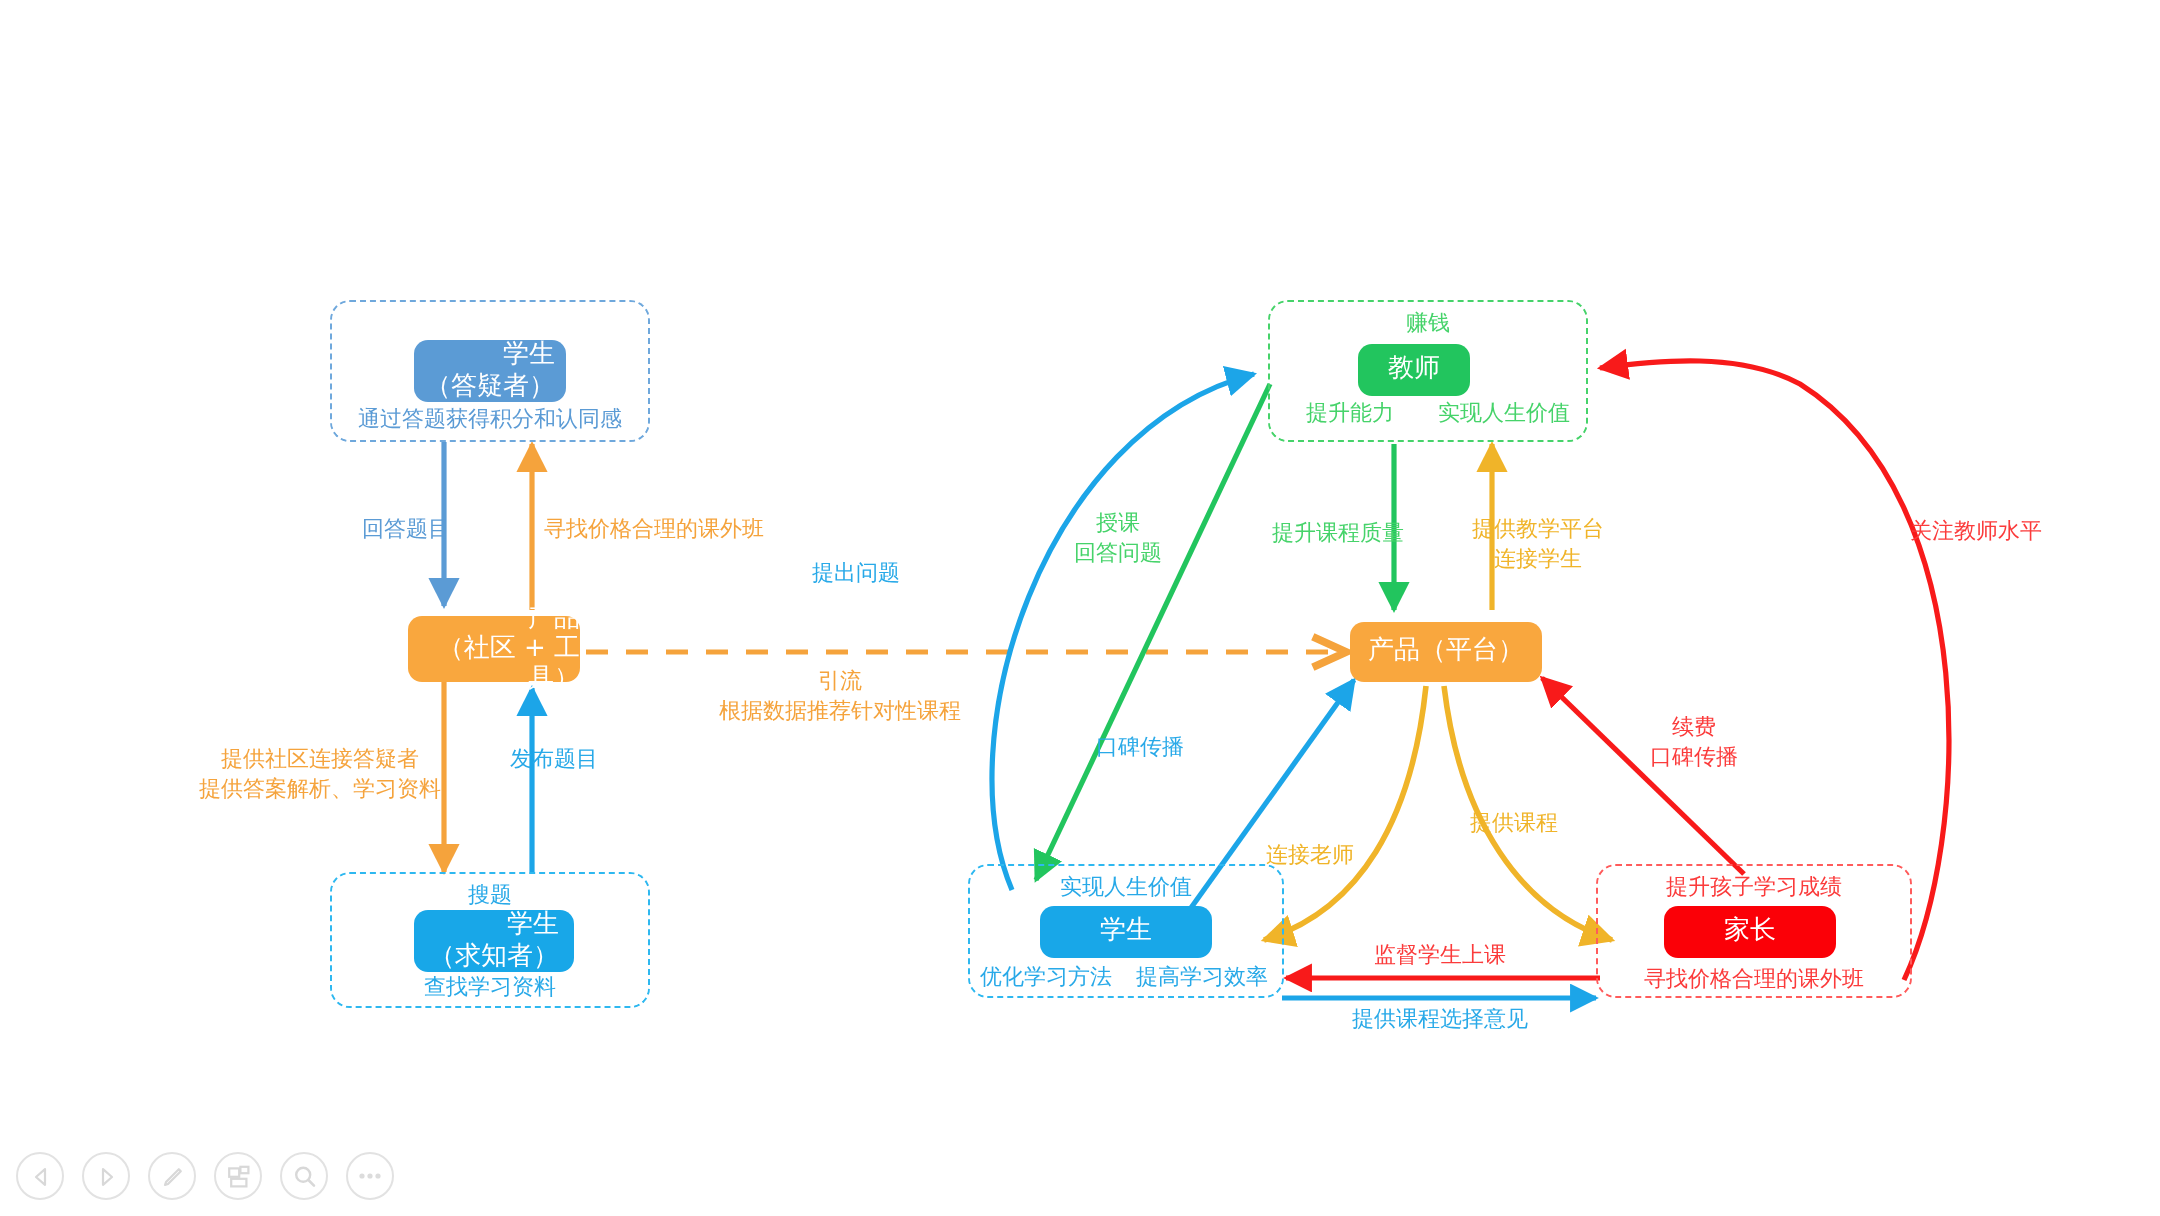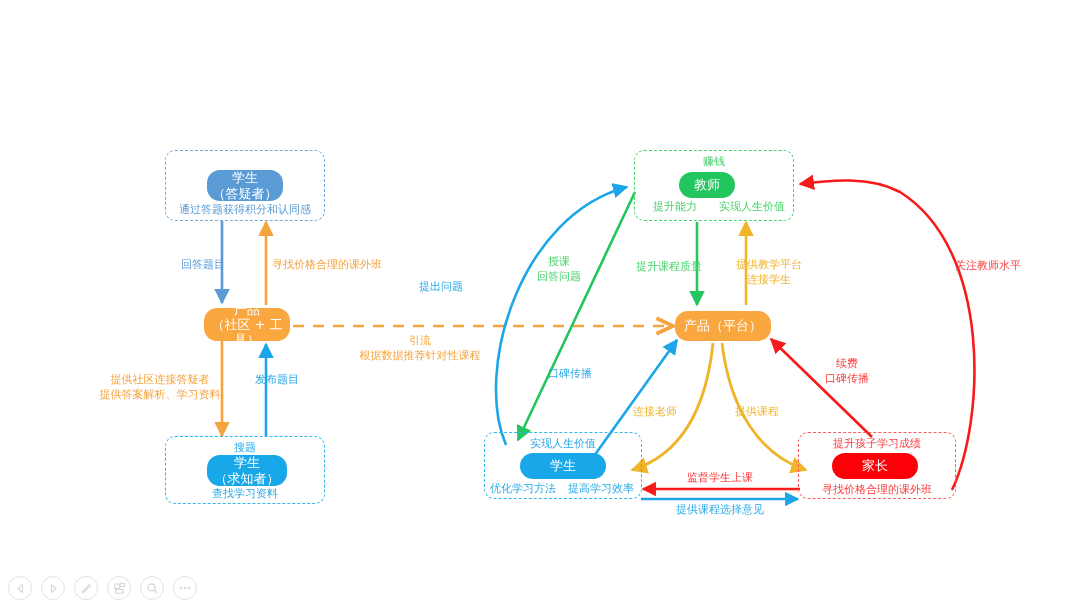--- a/index.html
+++ b/index.html
@@ -13,23 +13,23 @@
 
   
   .group{position:absolute;border:1px dashed #7fb3e8;border-radius:10px;box-sizing:border-box;}
   .group.g-blue{border-color:#6fa8dc;}
   .group.g-cyan{border-color:#2eb8f0;}
   .group.g-green{border-color:#46d36a;}
   .group.g-red{border-color:#ff5b5b;}
 
   
   .pill{
-    position:absolute;border-radius:13px;color:#fff;
+    position:absolute;border-radius:7px;color:#fff;
     display:flex;align-items:center;justify-content:center;
-    text-align:center;line-height:1.18;font-size:13px;
+    text-align:right;line-height:1.18;font-size:13px;
     box-sizing:border-box;white-space:pre-line;
   }
   .pill.blue-muted{background:#5b9bd5;}
   .pill.cyan{background:#18a7e8;}
   .pill.orange{background:#f9a73e;}
   .pill.green{background:#22c55e;}
   .pill.red{background:#fb0007;}
 
   
   .cap{position:absolute;font-size:11px;text-align:center;white-space:pre-line;line-height:1.35;}
@@ -181,28 +181,28 @@
   <div class="pill red" style="left:832px;top:453px;width:86px;height:26px;">家长</div>
   <div class="cap red" style="left:800px;top:483px;width:154px;">寻找价格合理的课外班</div>
 
   <div class="elabel blue-muted" style="left:168px;top:258px;width:70px;">回答题目</div>
   <div class="elabel orange" style="left:272px;top:258px;width:110px;">寻找价格合理的课外班</div>
   <div class="elabel orange" style="left:95px;top:373px;width:130px;">提供社区连接答疑者
 提供答案解析、学习资料</div>
   <div class="elabel cyan" style="left:242px;top:373px;width:70px;">发布题目</div>
   <div class="elabel orange" style="left:330px;top:334px;width:180px;">引流
 根据数据推荐针对性课程</div>
-  <div class="elabel cyan" style="left:393px;top:280px;width:70px;text-align:right;">提出问题</div>
+  <div class="elabel cyan" style="left:393px;top:280px;width:70px;">提出问题</div>
   <div class="elabel green" style="left:524px;top:255px;width:70px;">授课
 回答问题</div>
   <div class="elabel green" style="left:626px;top:260px;width:86px;">提升课程质量</div>
   <div class="elabel yellow" style="left:726px;top:258px;width:86px;">提供教学平台
 连接学生</div>
   <div class="elabel cyan" style="left:535px;top:367px;width:70px;">口碑传播</div>
-  <div class="elabel yellow" style="left:620px;top:405px;width:70px;">连接老师</div>
+  <div class="elabel yellow" style="left:620px;top:421px;width:70px;">连接老师</div>
   <div class="elabel yellow" style="left:722px;top:405px;width:70px;">提供课程</div>
   <div class="elabel red" style="left:812px;top:357px;width:70px;">续费
 口碑传播</div>
   <div class="elabel red" style="left:948px;top:259px;width:80px;">关注教师水平</div>
   <div class="elabel red" style="left:675px;top:471px;width:90px;">监督学生上课</div>
   <div class="elabel cyan" style="left:663px;top:503px;width:114px;">提供课程选择意见</div>
 
   <div class="toolbar">
     <div class="tbtn">
       <span>

